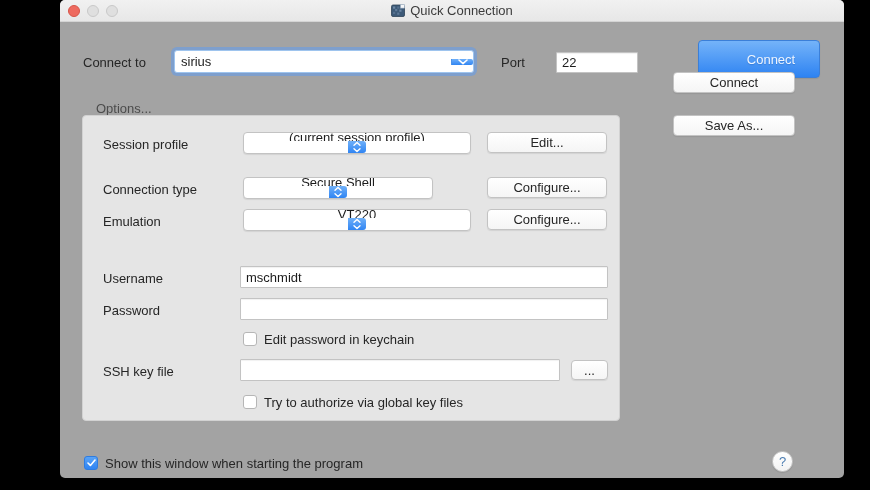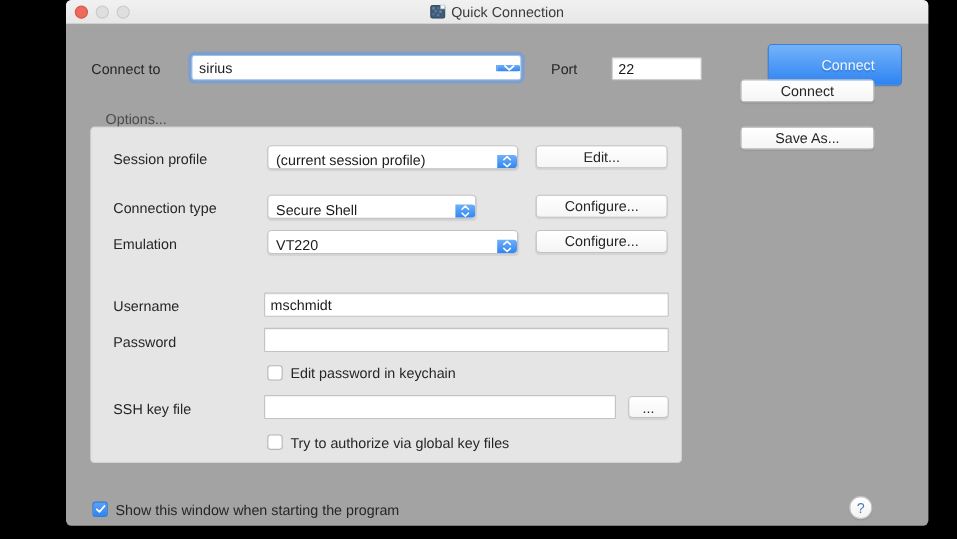--- a/index.html
+++ b/index.html
@@ -48,22 +48,23 @@
     padding:0 6px;background:transparent;
   }
   .combo-cap{
     width:22px;display:flex;align-items:center;justify-content:center;
     background:linear-gradient(#6fb0f9,#3085f3);border-left:1px solid #4d92e8;
     border-radius:0 2px 2px 0;
   }
   
   .popup{
     position:absolute;background:#fff;border:1px solid #c3c3c3;border-radius:4px;
-    display:flex;align-items:flex-end;overflow:hidden;
+    display:flex;align-items:center;overflow:hidden;
     box-shadow:0 1px 1px rgba(0,0,0,.08);
+    flex-direction:column;
   }
   .popup-text{flex:1;font-size:13px;color:#1c1c1c;display:flex;align-items:center;padding:0 7px;white-space:nowrap;overflow:hidden;}
   .popup-cap{
     width:18px;display:flex;align-items:center;justify-content:center;
     background:linear-gradient(#6fb0f9,#3085f3);
     border-radius:0 3px 3px 0;
   }
   
   .btn{
     position:absolute;border:1px solid #c3c3c3;border-radius:4px;

